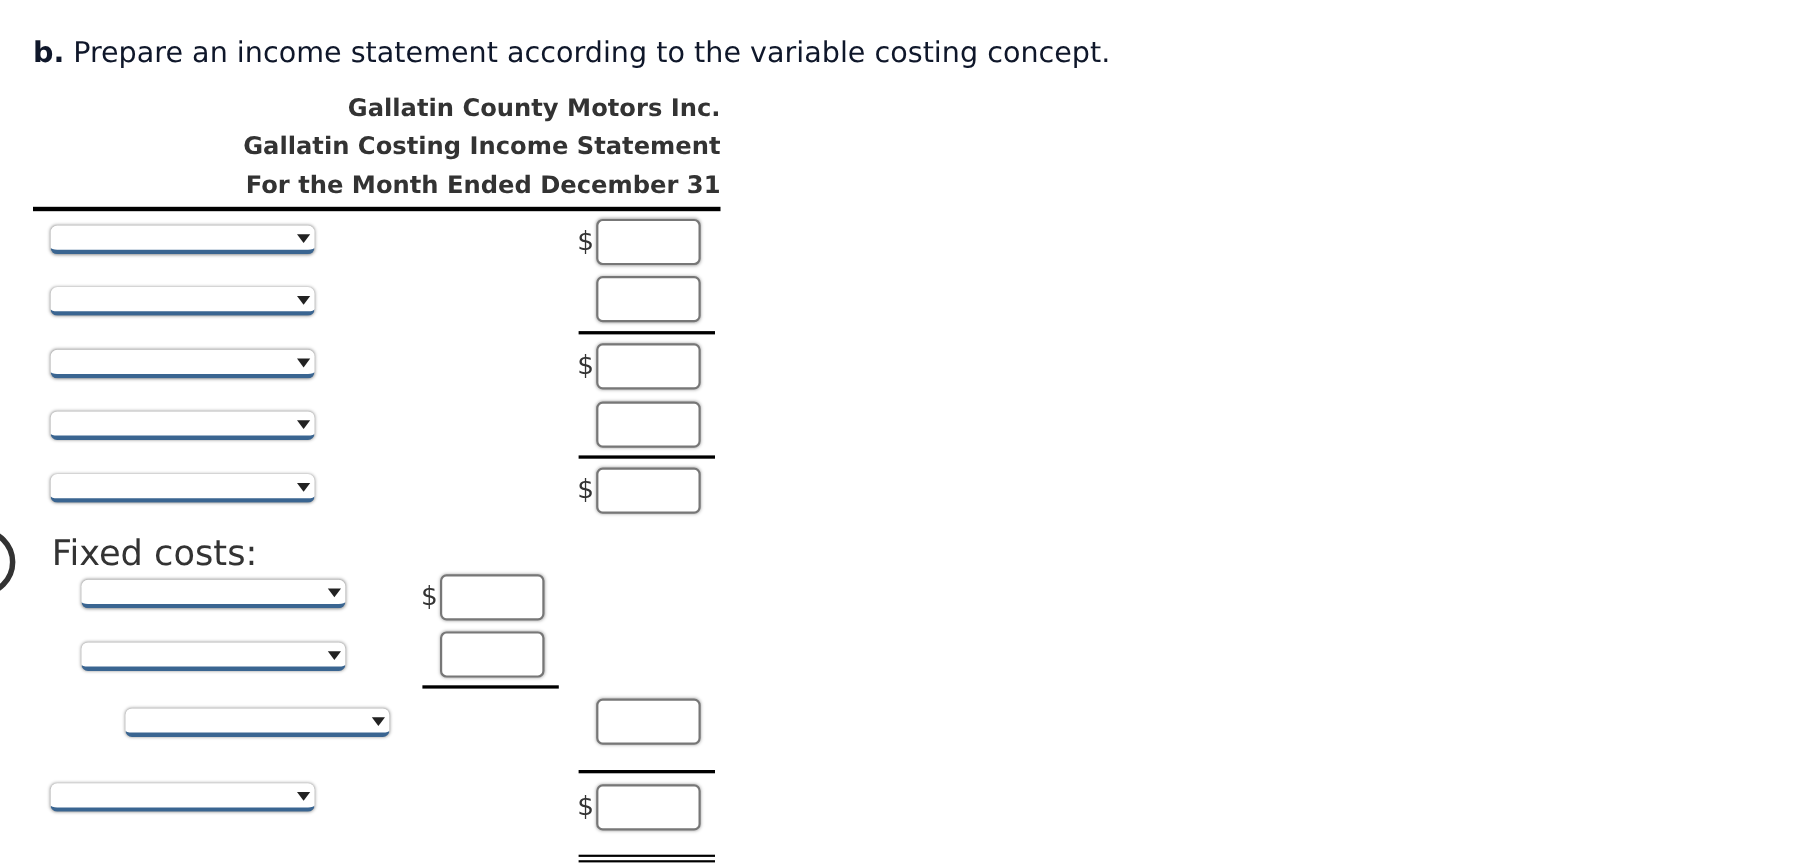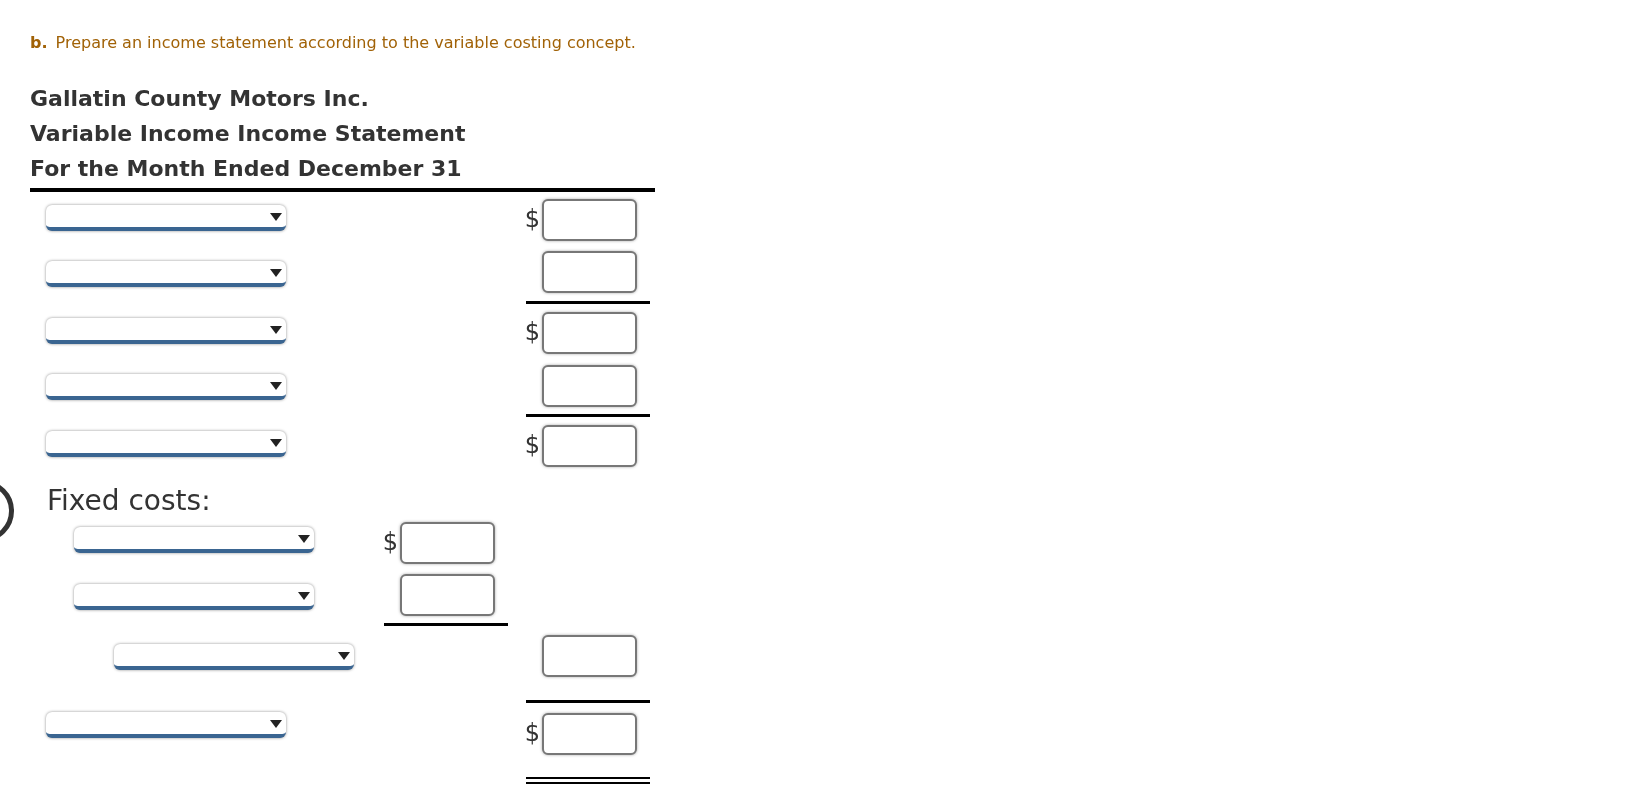--- a/index.html
+++ b/index.html
@@ -1,55 +1,55 @@
 <!DOCTYPE html>
 <html><head>
   <meta charset="utf-8">
   <style>
     html, body { margin:0; padding:0; background:#ffffff; }
     body {
       width:1646px; height:788px; position:relative; overflow:hidden;
       font-family:"DejaVu Sans","Liberation Sans",sans-serif; color:#333333;
     }
     .abs { position:absolute; }
-    .instruction { left:30px; top:33px; font-size:16px; white-space:nowrap; color:#a16207; }
+    .instruction { left:30px; top:33px; font-size:26px; white-space:nowrap; color:#0f172a; }
     .instruction b { font-weight:bold; margin-right:8px; }
-    .title-line { left:30px; width:625px; text-align:left; font-weight:bold; font-size:22px; color:#333; white-space:nowrap; }
+    .title-line { left:30px; width:625px; text-align:right; font-weight:bold; font-size:22px; color:#333; white-space:nowrap; }
     .rule-thick { background:#000; height:4px; }
     .rule { background:#000; height:3px; }
     .dropdown {
       height:26px; width:240px; background:#fff; border-radius:6px;
       box-shadow:0 0 3px rgba(0,0,0,0.45); box-sizing:border-box;
       border-bottom:4px solid #3a6591; cursor:pointer;
     }
     .dropdown::after {
       content:""; position:absolute; right:4px; top:8px;
       border-left:6px solid transparent; border-right:6px solid transparent;
       border-top:8px solid #222;
     }
     .num-input {
       width:95px; height:42px; box-sizing:border-box; border:2px solid #777;
       border-radius:6px; background:#fff; box-shadow:0 0 3px rgba(0,0,0,0.35);
     }
     .dollar { font-size:24px; color:#333; width:16px; text-align:right; }
-    .fixed-label { left:47px; top:484px; font-size:28px; color:#333; }
+    .fixed-label { left:47px; top:484px; font-size:32px; color:#333; }
     .edge-circle {
       left:-48px; top:480px; width:52px; height:52px; border-radius:50%;
       border:5px solid #333; background:transparent;
     }
   </style>
 </head>
 <body>
 
 <div class="abs instruction">
   <b>b.</b><span>Prepare an income statement according to the variable costing concept.</span>
 </div>
 
 <div class="abs title-line" style="top:86px;">Gallatin County Motors Inc.</div>
-<div class="abs title-line" style="top:121px;">Variable Income Income Statement</div>
+<div class="abs title-line" style="top:121px;">Gallatin Costing Income Statement</div>
 <div class="abs title-line" style="top:156px;">For the Month Ended December 31</div>
 <div class="abs rule-thick" style="left:30px; top:188px; width:625px;"></div>
 
 <div class="abs dropdown" style="left:46px; top:205px;"><span></span></div>
 <div class="abs dollar" style="left:524px; top:205px;">$</div>
 <div class="abs num-input" style="left:542px; top:199px;"></div>
 
 <div class="abs dropdown" style="left:46px; top:261px;"><span></span></div>
 <div class="abs num-input" style="left:542px; top:251px;"></div>
 <div class="abs rule" style="left:526px; top:301px; width:124px;"></div>

